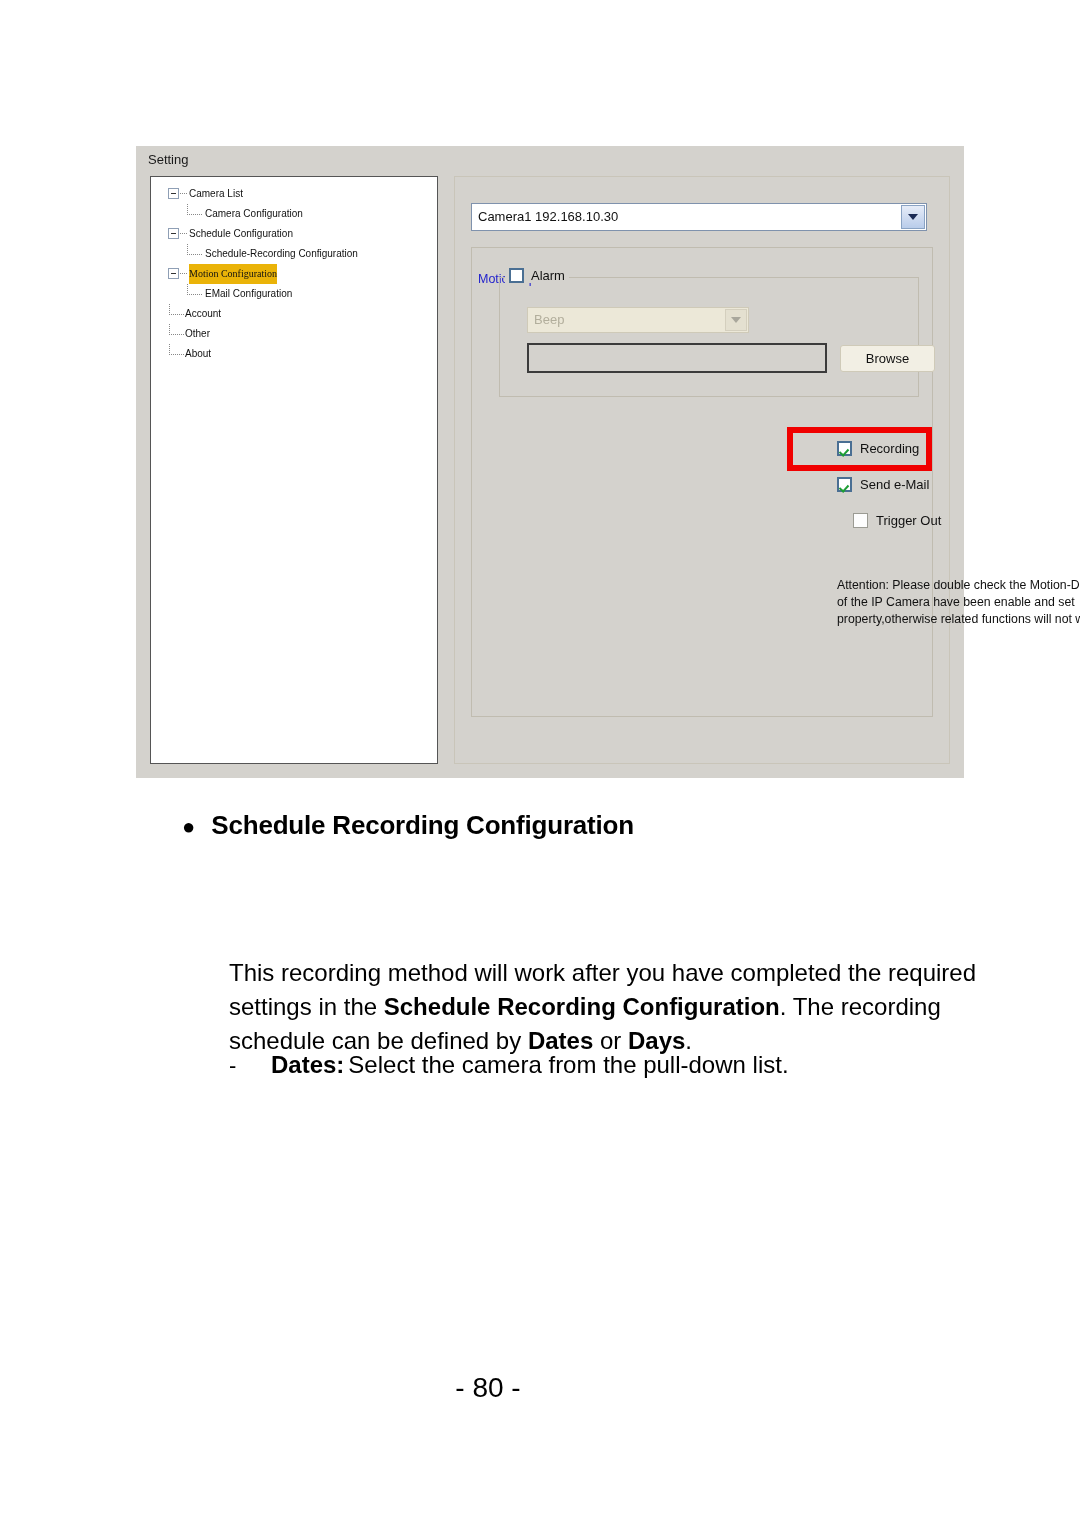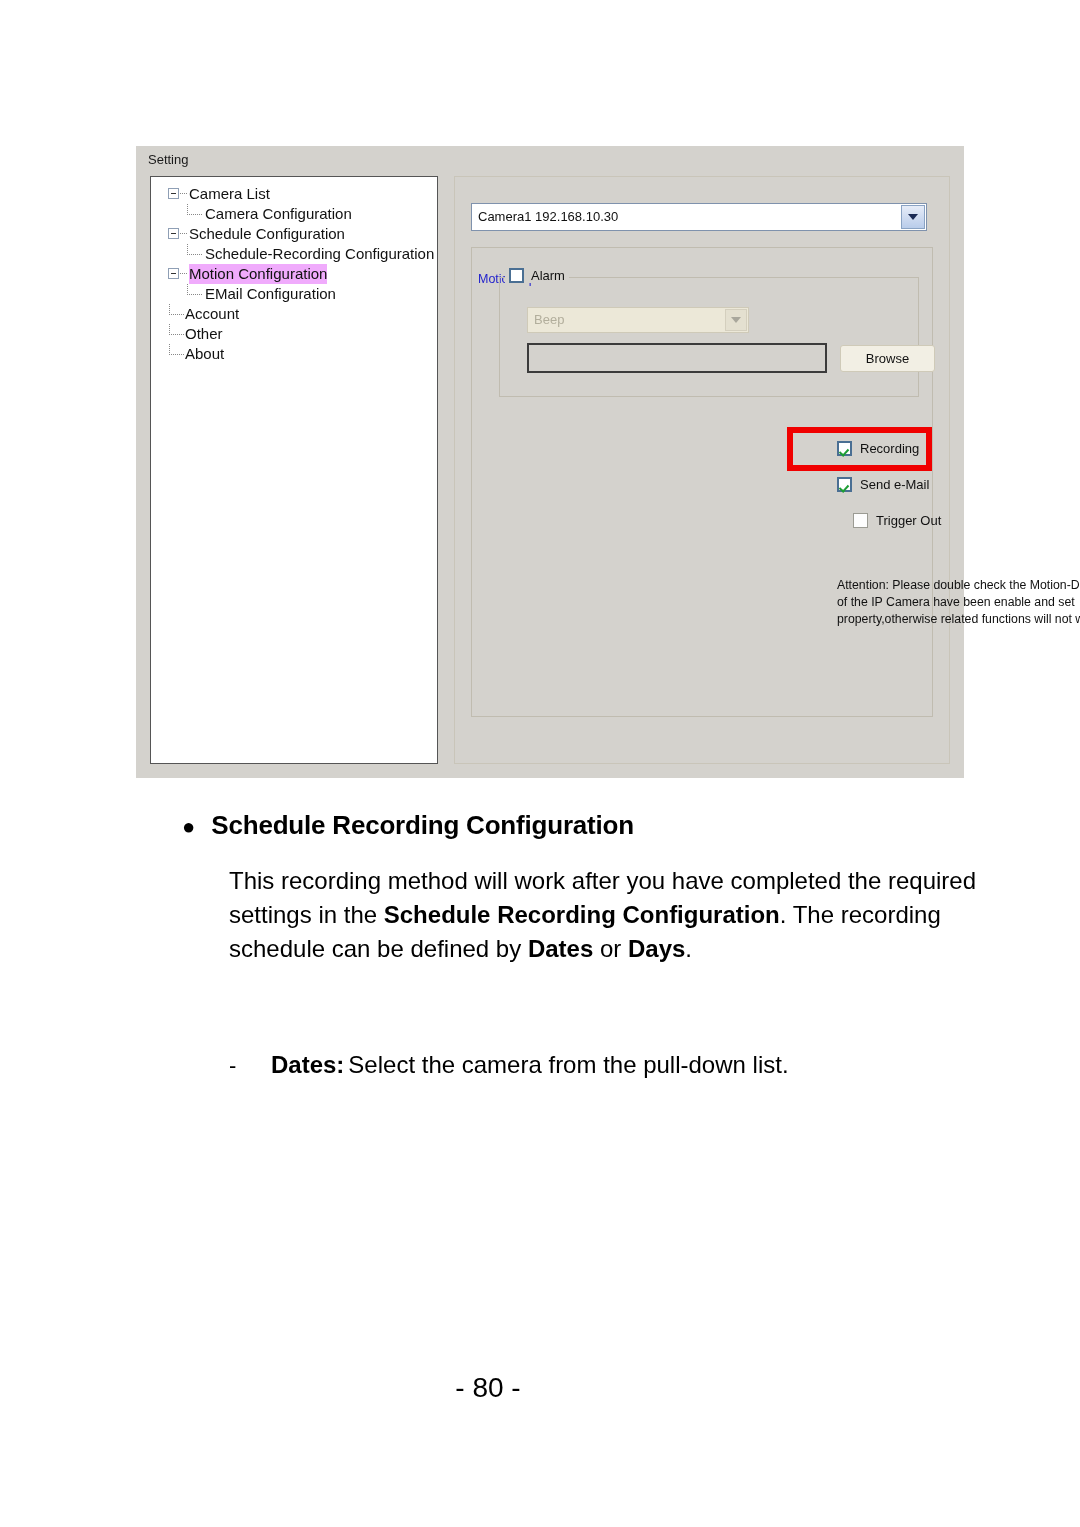--- a/index.html
+++ b/index.html
@@ -59,24 +59,25 @@
 
   .tnode {
     position: relative;
     height: 20px;
     white-space: nowrap;
   }
   .tnode .lbl {
     display: inline-block;
     vertical-align: top;
     line-height: 20px;
-    font-size: 15px;
+    font-size: 10px;
   }
   .tnode.sel .lbl {
-    background: #f0abfc;
+    background: #eab308;
+    font-family: Liberation Serif, serif;
   }
 
   
   .boxicon {
     position: absolute;
     left: 17px;
     top: 4px;
     width: 11px;
     height: 11px;
     border: 1px solid #8f9fb5;
@@ -363,21 +364,21 @@
   #heading-text {
     font-size: 26px;
     font-weight: bold;
     color: #000;
     letter-spacing: -0.2px;
   }
 
   #para1 {
     position: absolute;
     left: 229px;
-    top: 840px;
+    top: 932px;
     width: 760px;
     font-size: 24px;
     line-height: 34px;
     color: #000;
   }
   #para1 b { font-weight: bold; }
 
   #dates-row {
     position: absolute;
     left: 229px;

